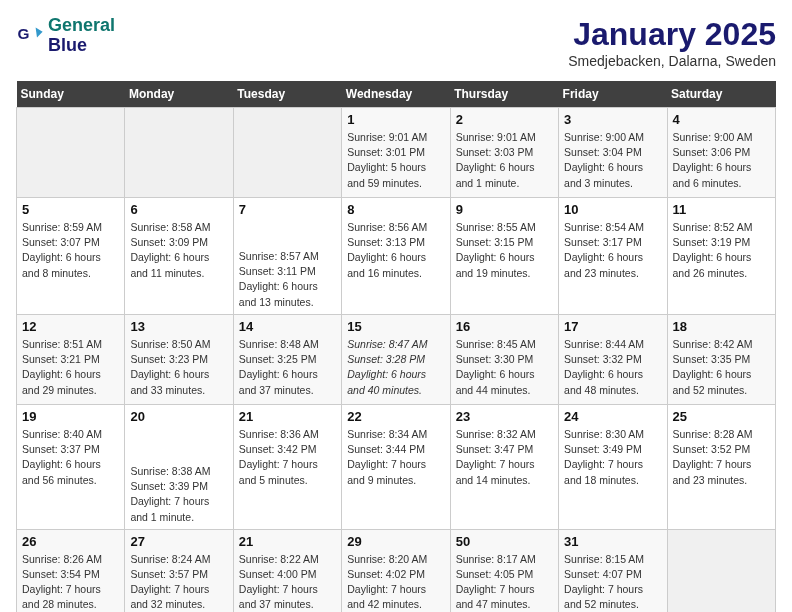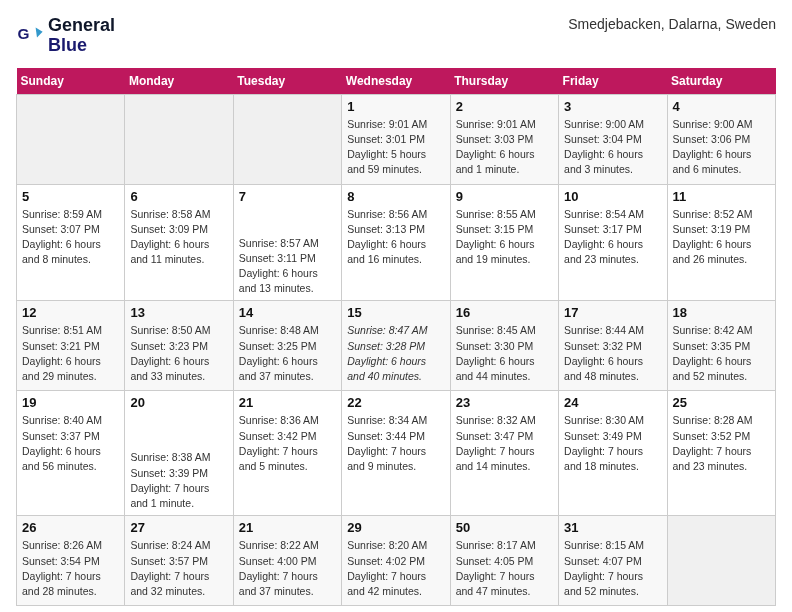--- a/index.html
+++ b/index.html
@@ -20,42 +20,42 @@
       display: flex;
       align-items: center;
       gap: 4px;
     }
     .logo-text {
       font-size: 18px;
       font-weight: bold;
       color: #1a1a6e;
       line-height: 1.1;
     }
-    .logo-text span { color: #0f172a; }
+    .logo-text span { color: #0f766e; }
     .logo-icon {
       width: 28px;
       height: 28px;
     }
     .title-block { text-align: right; }
     .month-year {
       font-size: 32px;
       font-weight: bold;
       color: #1a1a6e;
     }
     .location {
       font-size: 14px;
       color: #333;
     }
     table {
       width: 100%;
       border-collapse: collapse;
       font-size: 11px;
     }
     thead tr th {
-      background: #be185d;
+      background: #404040;
       color: #fff;
       padding: 6px 4px;
       text-align: left;
       font-size: 12px;
       font-weight: bold;
     }
     tbody tr td {
       border: 1px solid #ccc;
       vertical-align: top;
       padding: 4px 5px;
@@ -85,20 +85,21 @@
     <svg class="logo-icon" viewBox="0 0 40 40">
       <text x="2" y="24" font-size="22" font-weight="bold" fill="#1a1a6e">G</text>
       <polygon points="28,8 38,14 30,22" fill="#3399cc"></polygon>
     </svg>
     <div>
       <div class="logo-text"><span>General</span></div>
       <div class="logo-text">Blue</div>
     </div>
   </div>
   <div class="title-block">
+    <div class="month-year">January 2025</div>
     <div class="location">Smedjebacken, Dalarna, Sweden</div>
   </div>
 </div>
 
 <table>
   <thead>
     <tr>
     <th>Sunday</th>
         <th>Monday</th>
         <th>Tuesday</th>

